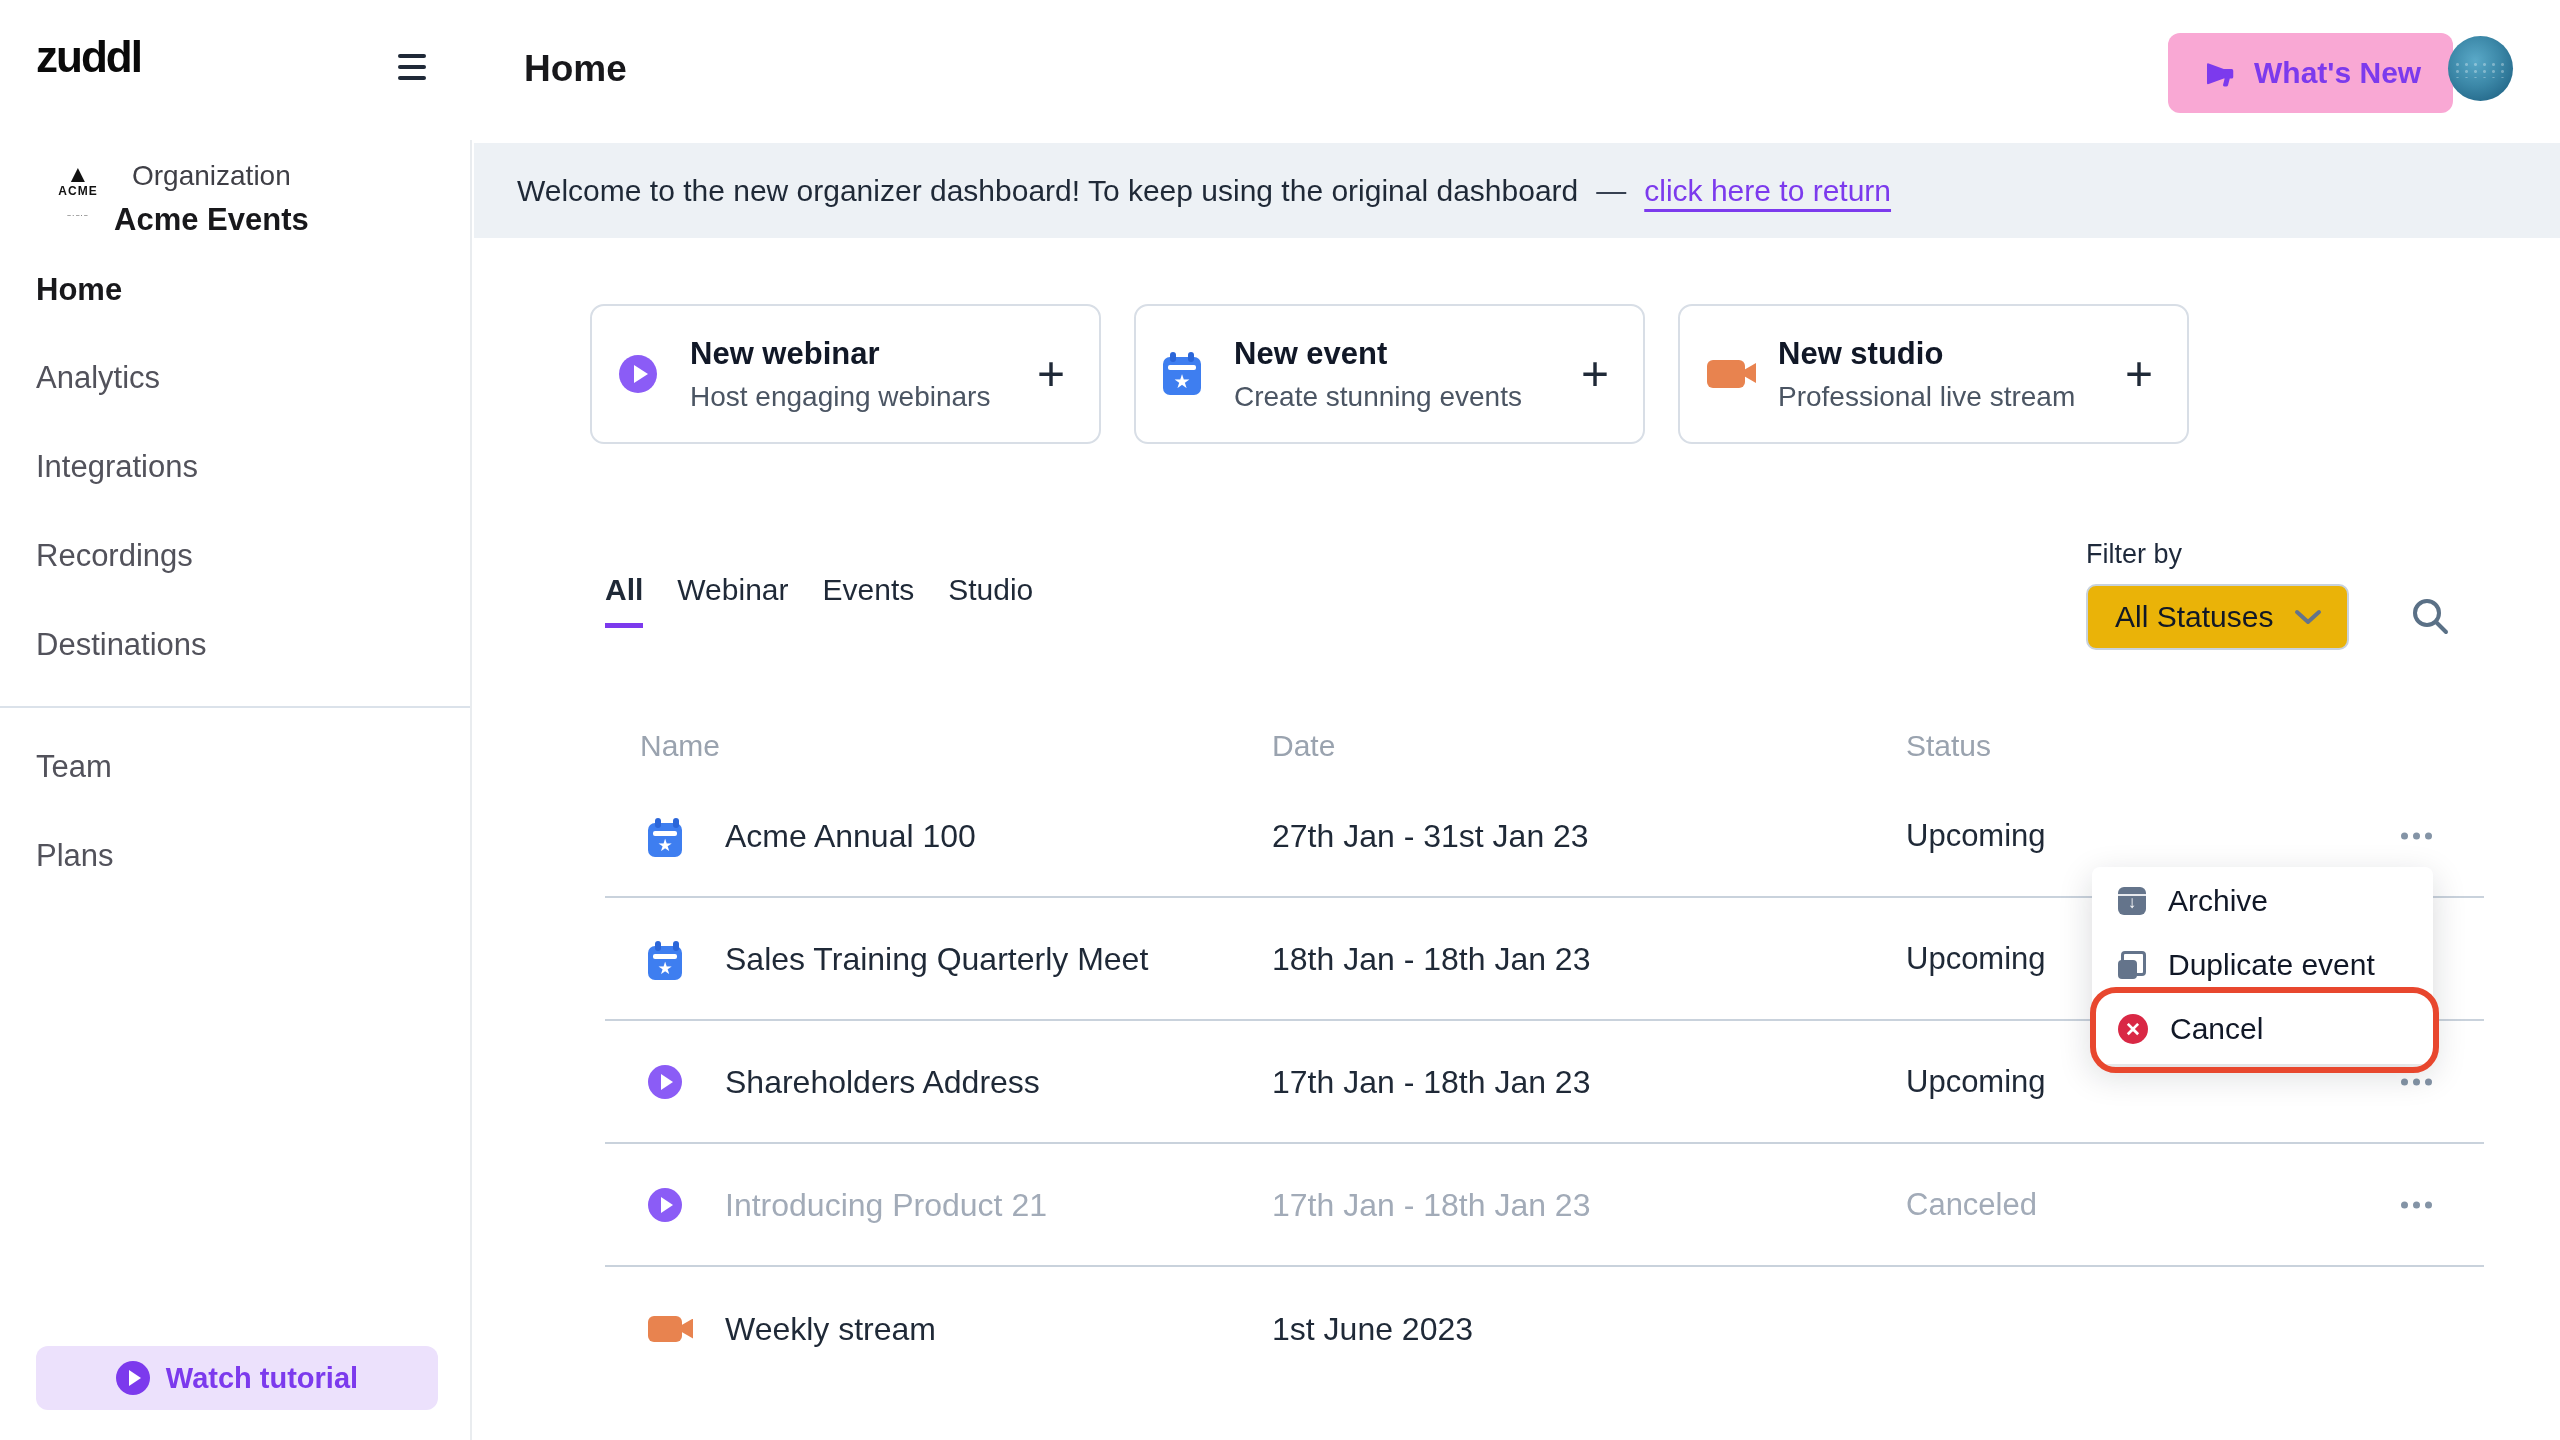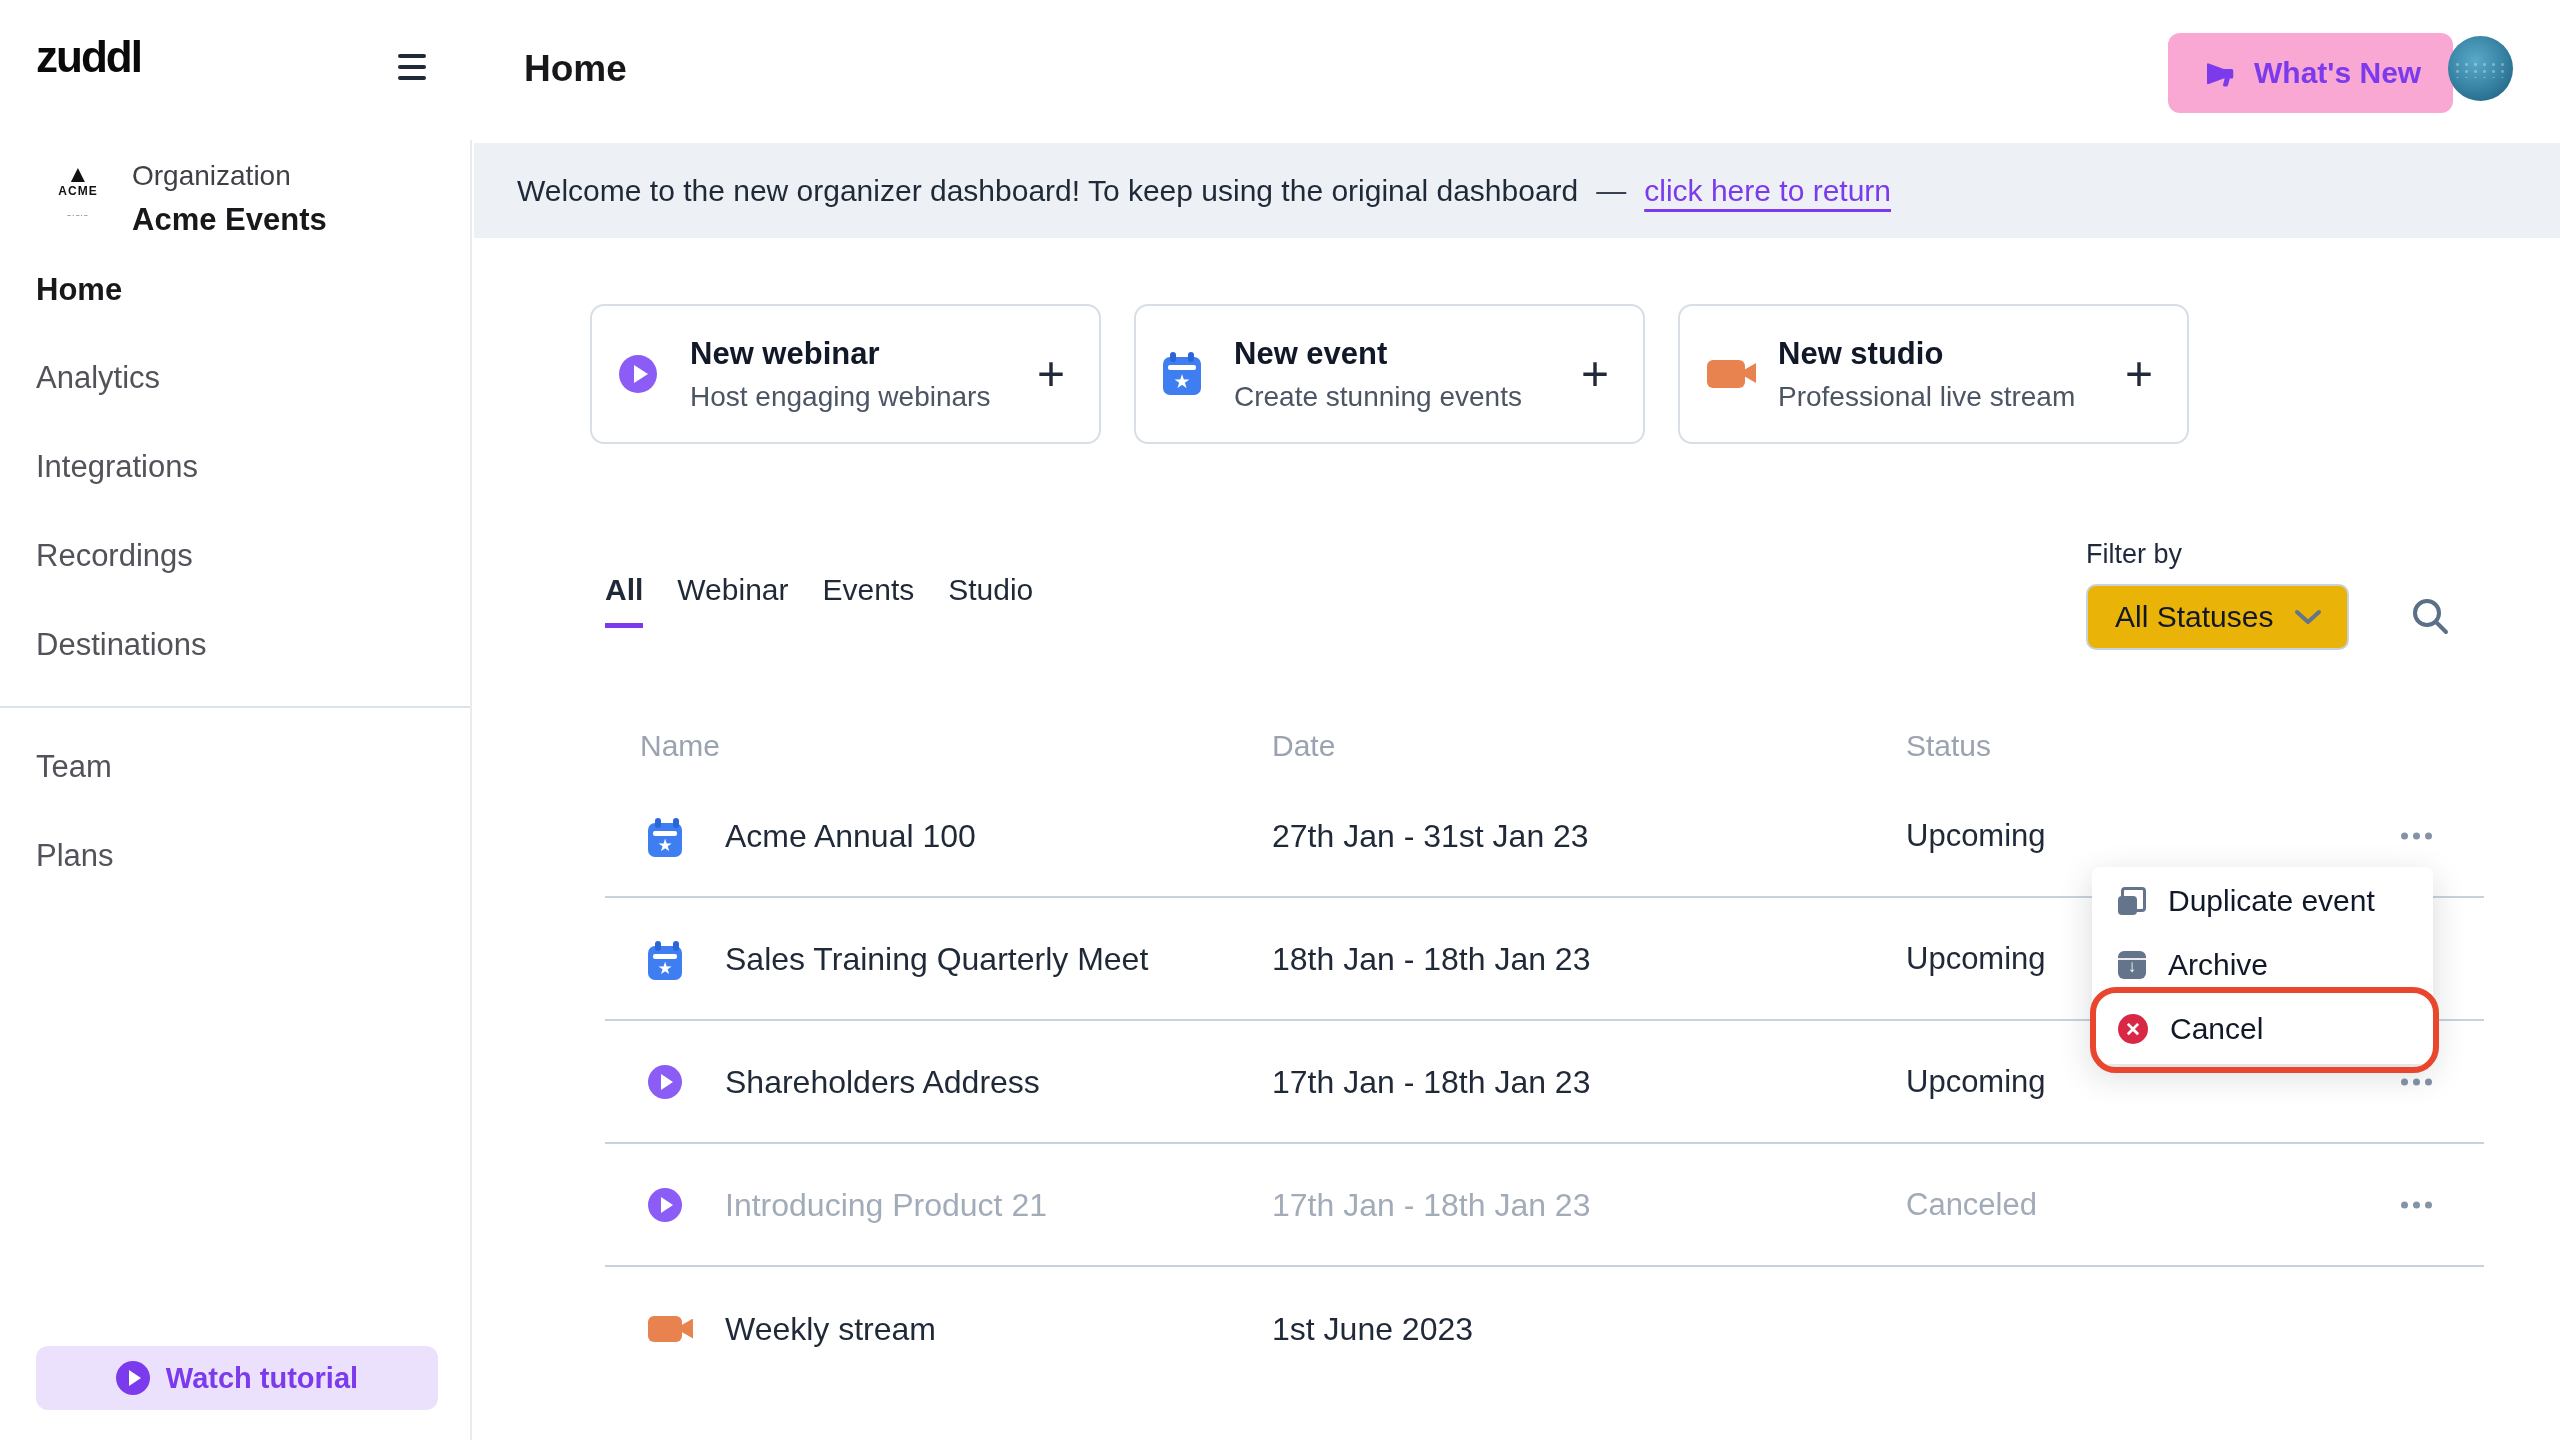--- a/index.html
+++ b/index.html
@@ -27,21 +27,21 @@
 
   
   .sidebar { position:absolute; left:0; top:140px; width:472px; height:1300px; background:#fff;
              border-right:2px solid #e9ecef; }
   .org { position:absolute; left:58px; top:18px; width:380px; height:80px; cursor:pointer; }
   .org-logo { position:absolute; left:0; top:4px; width:40px; height:66px; text-align:center; color:#111; }
   .org-logo .tri { font-size:24px; line-height:24px; display:block; }
   .org-logo .acme { font-size:12px; font-weight:800; letter-spacing:1px; display:block; margin-top:-2px; }
   .org-logo .tag { font-size:7px; color:#555; display:block; margin-top:14px; letter-spacing:1px; }
   .org-label { position:absolute; left:74px; top:2px; font-size:28px; color:#3f3f46; }
-  .org-name  { position:absolute; left:74px; top:44px; font-size:31px; font-weight:700; color:#18181b; }
+  .org-name  { position:absolute; left:56px; top:44px; font-size:31px; font-weight:700; color:#18181b; }
   .nav-item { position:absolute; left:36px; font-size:31px; color:#52525b; cursor:pointer; line-height:40px; }
   .nav-item.active { font-weight:700; color:#18181b; }
   .side-divider { position:absolute; left:0; top:566px; width:470px; height:0; border-top:2px solid #dbe2ea; }
   .watch-tutorial { position:absolute; left:36px; top:1206px; width:402px; height:64px;
                     background:#ece1fc; border:none; border-radius:12px; display:flex; align-items:center;
                     justify-content:center; gap:16px; cursor:pointer; }
   .watch-tutorial .label { font-size:29px; font-weight:700; color:#7c3aed; }
 
   
   .banner { position:absolute; left:474px; top:143px; width:2086px; height:95px; background:#edf1f5;
@@ -294,25 +294,25 @@
 
   <div class="trow last">
     <span class="c-icon cam"></span>
     <span class="c-name">Weekly stream</span>
     <span class="c-date">1st June 2023</span>
   </div>
 </div>
 
 <div class="context-menu">
   <div class="menu-item">
+    <span class="mi-archive"></span>
+    <span class="mlabel">Archive</span>
+  </div>
+  <div class="menu-item">
     <span class="mi-dup"></span>
     <span class="mlabel">Duplicate event</span>
-  </div>
-  <div class="menu-item">
-    <span class="mi-archive"></span>
-    <span class="mlabel">Archive</span>
   </div>
   <div class="menu-item">
     <span class="mi-cancel">✕</span>
     <span class="mlabel">Cancel</span>
   </div>
 </div>
 <div class="highlight-ring"></div>
 
 </body></html>

